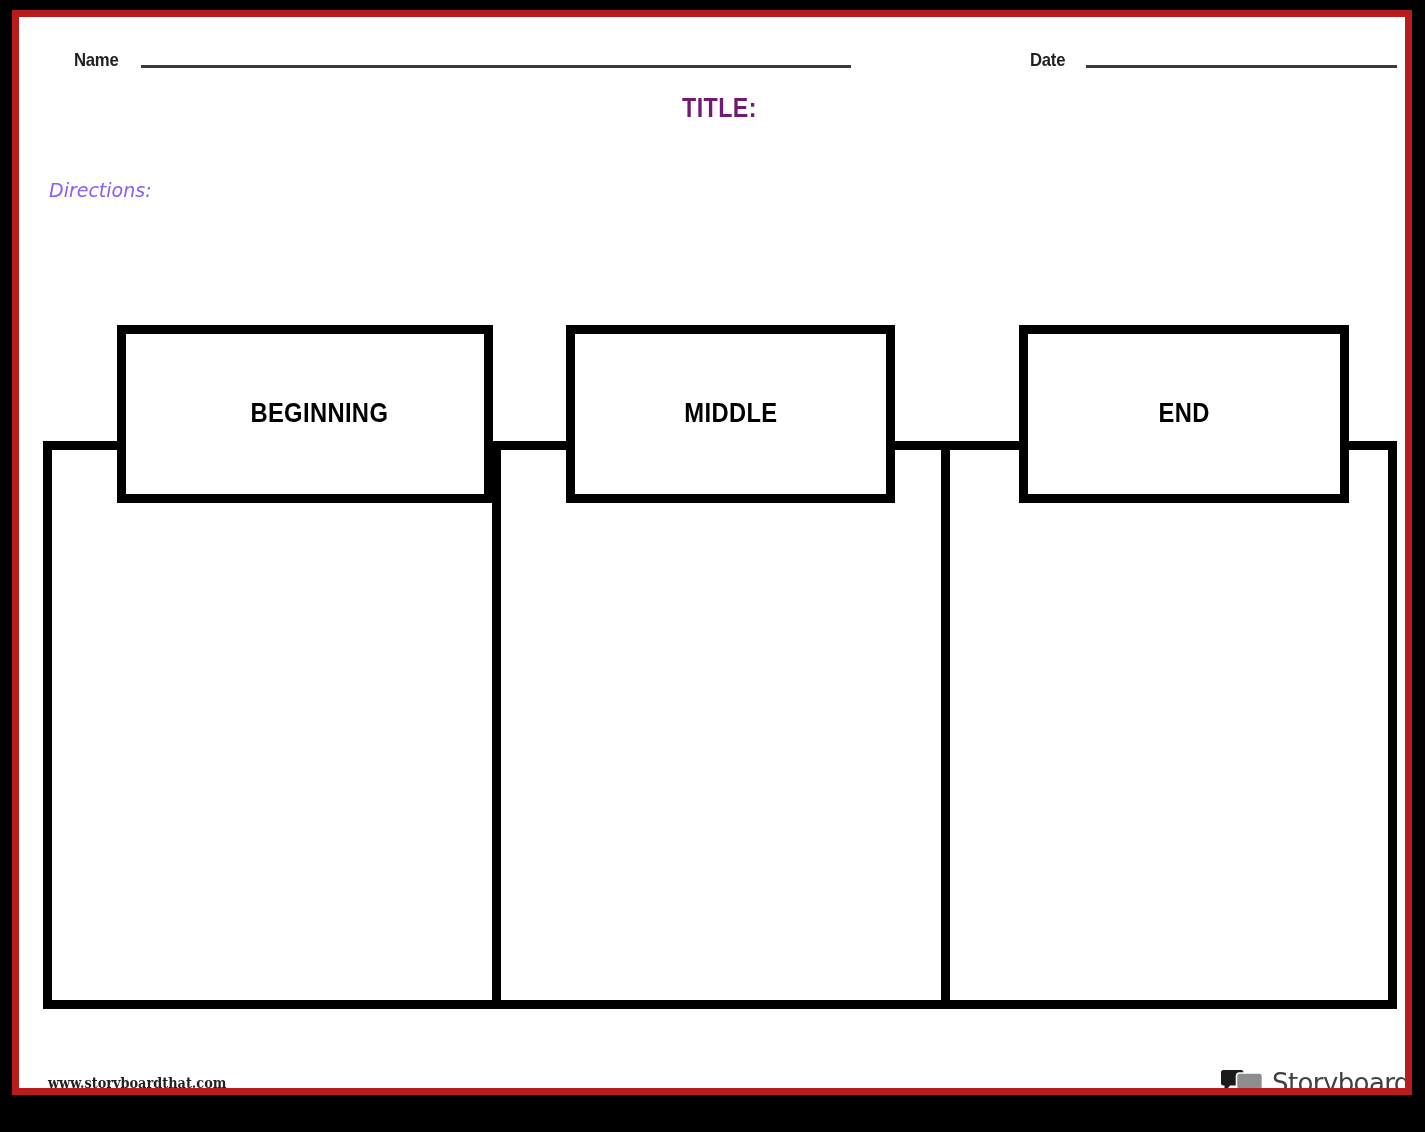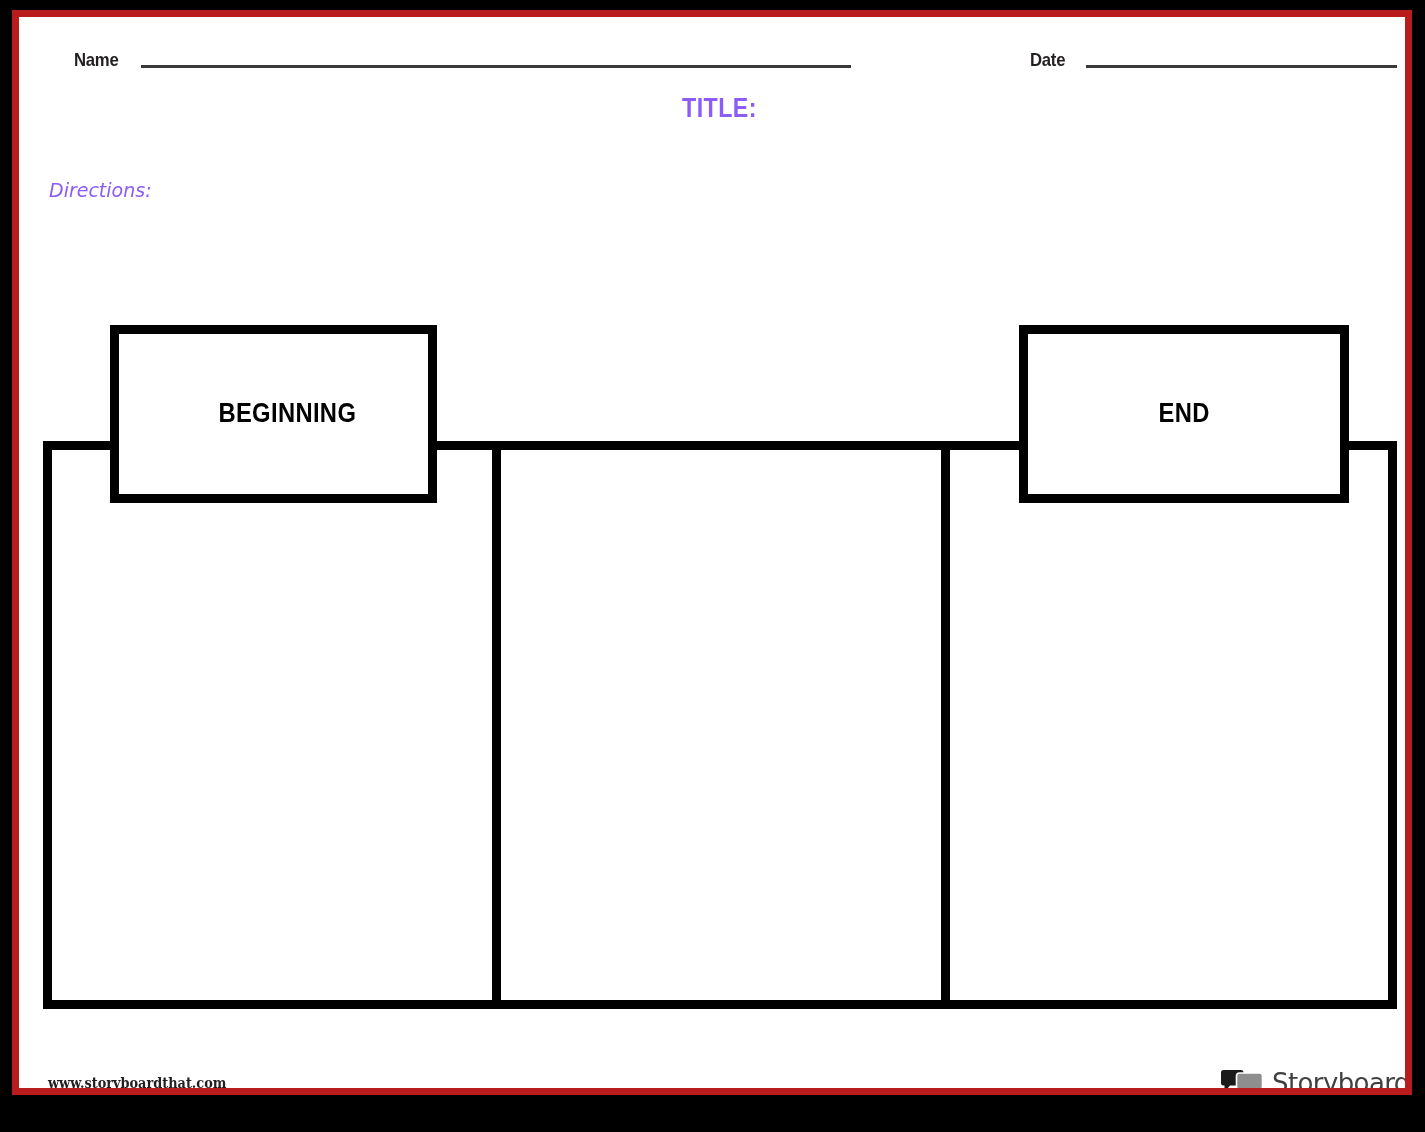--- a/index.html
+++ b/index.html
@@ -62,21 +62,21 @@
   #title-text {
     position: absolute;
     left: 0;
     top: 76px;
     width: 1400px;
     text-align: center;
     font-family: "Liberation Sans", sans-serif;
     font-weight: bold;
     font-size: 27px;
     letter-spacing: 0.5px;
-    color: #8b5cf6;
+    color: #701a75;
   }
   #title-text span { display: inline-block; transform: scaleX(0.86); }
 
   
   #directions-text {
     position: absolute;
     left: 30px;
     top: 162px;
     font-family: "DejaVu Sans", sans-serif;
     font-style: italic;
@@ -123,21 +123,21 @@
     top: 308px;
     height: 178px;
     border: 9px solid #000000;
     box-sizing: border-box;
     background: #ffffff;
     z-index: 3;
     display: flex;
     align-items: center;
     justify-content: center;
   }
-  #stage-box-beginning { left: 91px;   width: 327px; padding-left: 28px; }
+  #stage-box-beginning { left: 98px;   width: 376px; padding-left: 28px; }
   #stage-box-middle    { left: 547px;  width: 329px; }
   #stage-box-end       { left: 1000px; width: 330px; }
 
   .stage-label {
     font-family: "Liberation Sans", sans-serif;
     font-weight: bold;
     font-size: 27px;
     letter-spacing: 0.4px;
     color: #000000;
     transform: translateY(-1px) scaleX(0.88);
@@ -214,20 +214,23 @@
       <div class="body-divider" id="divider-2"></div>
 
       <div class="body-cell" id="body-cell-beginning"></div>
       <div class="body-cell" id="body-cell-middle"></div>
       <div class="body-cell" id="body-cell-end"></div>
 
       <div class="stage-box" id="stage-box-beginning">
         <span class="stage-label">BEGINNING</span>
       </div>
 
+      <div class="stage-box" id="stage-box-middle">
+        <span class="stage-label">MIDDLE</span>
+      </div>
 
       <div class="stage-box" id="stage-box-end">
         <span class="stage-label">END</span>
       </div>
 
     </div>
 
     <div id="footer-url">www.storyboardthat.com</div>
 
     <div id="footer-logo">

